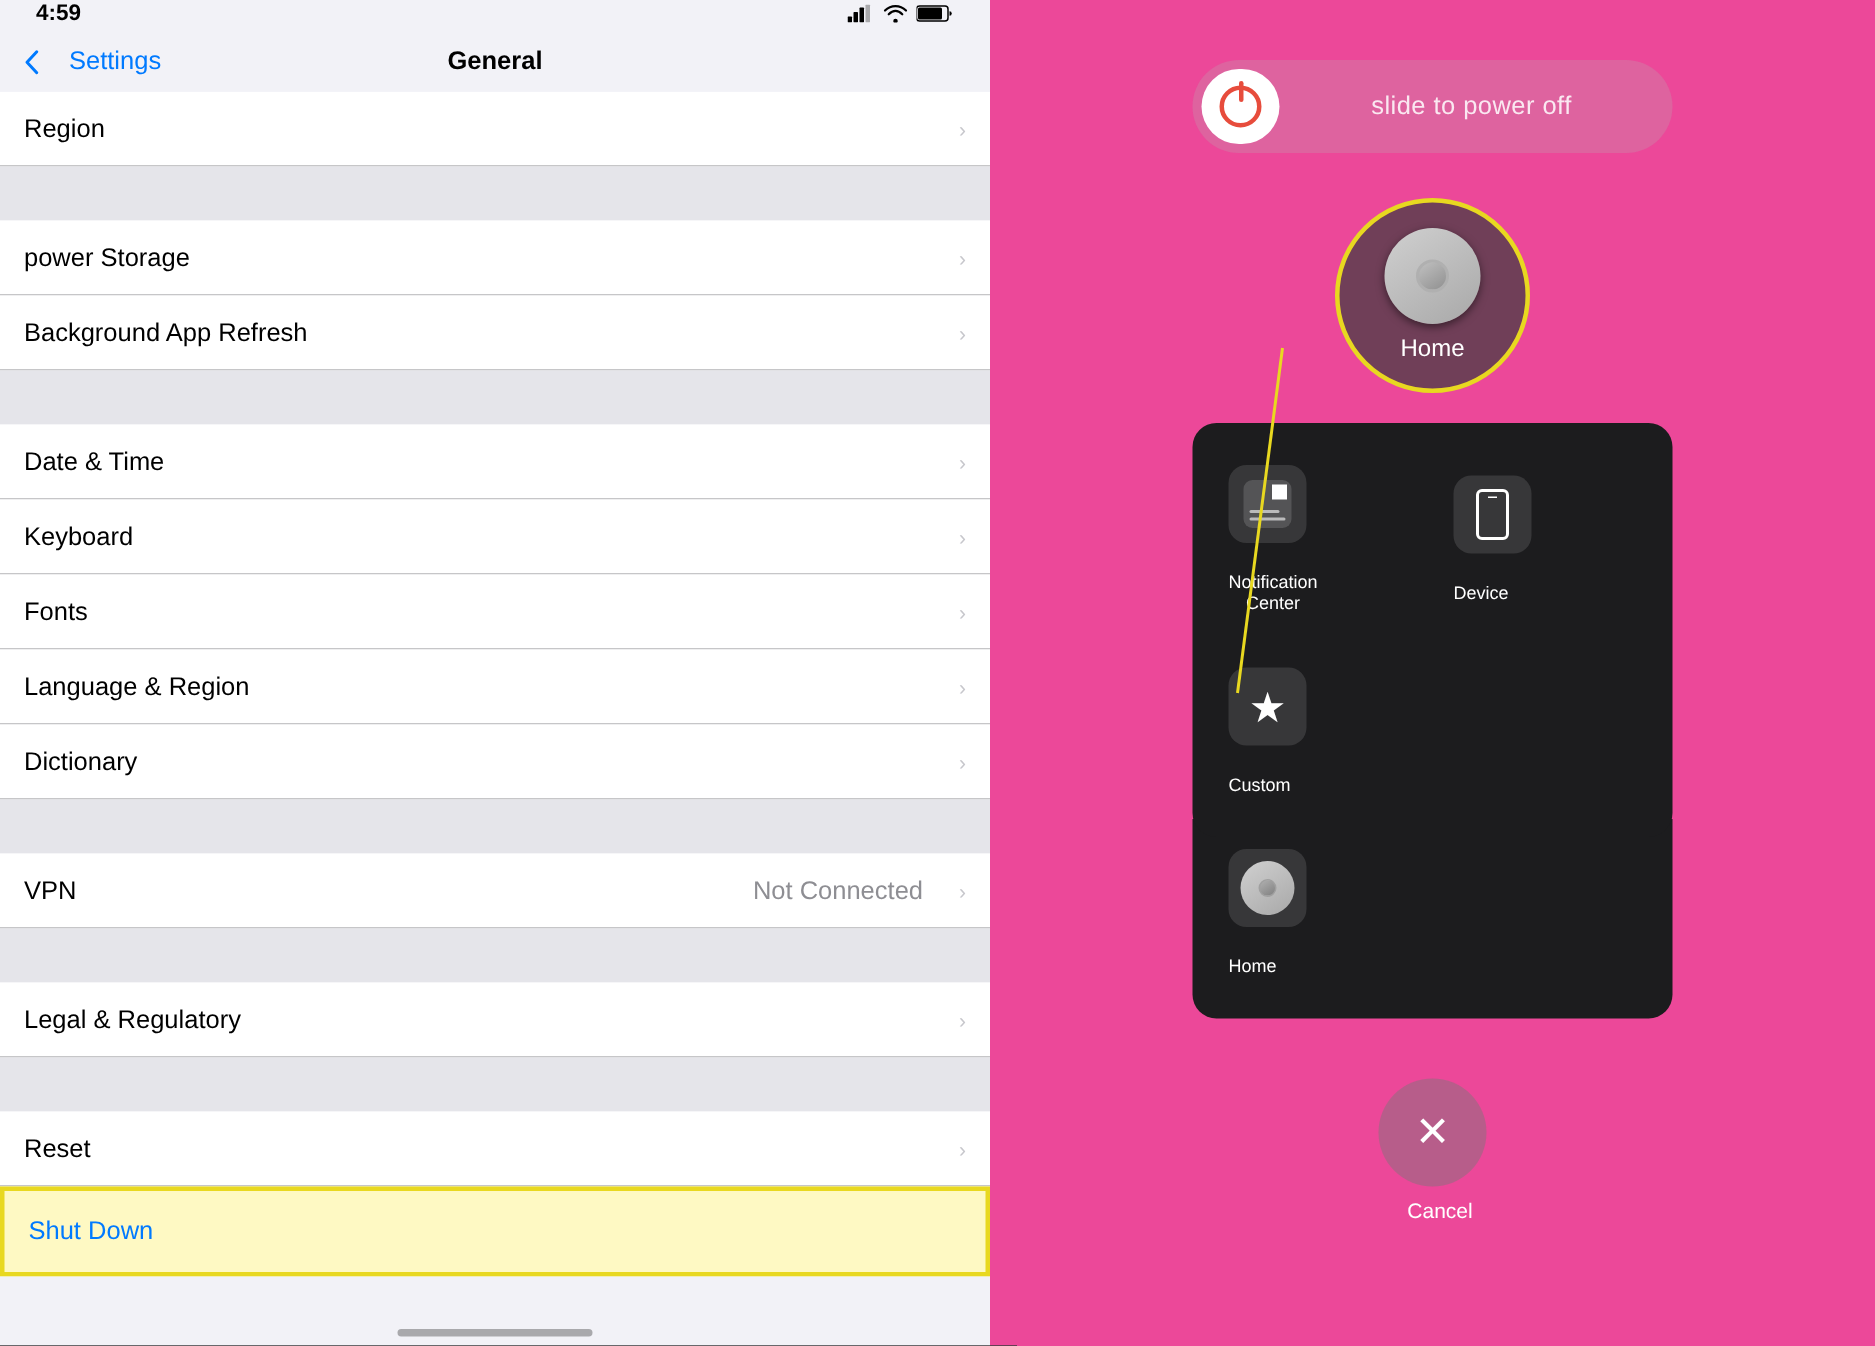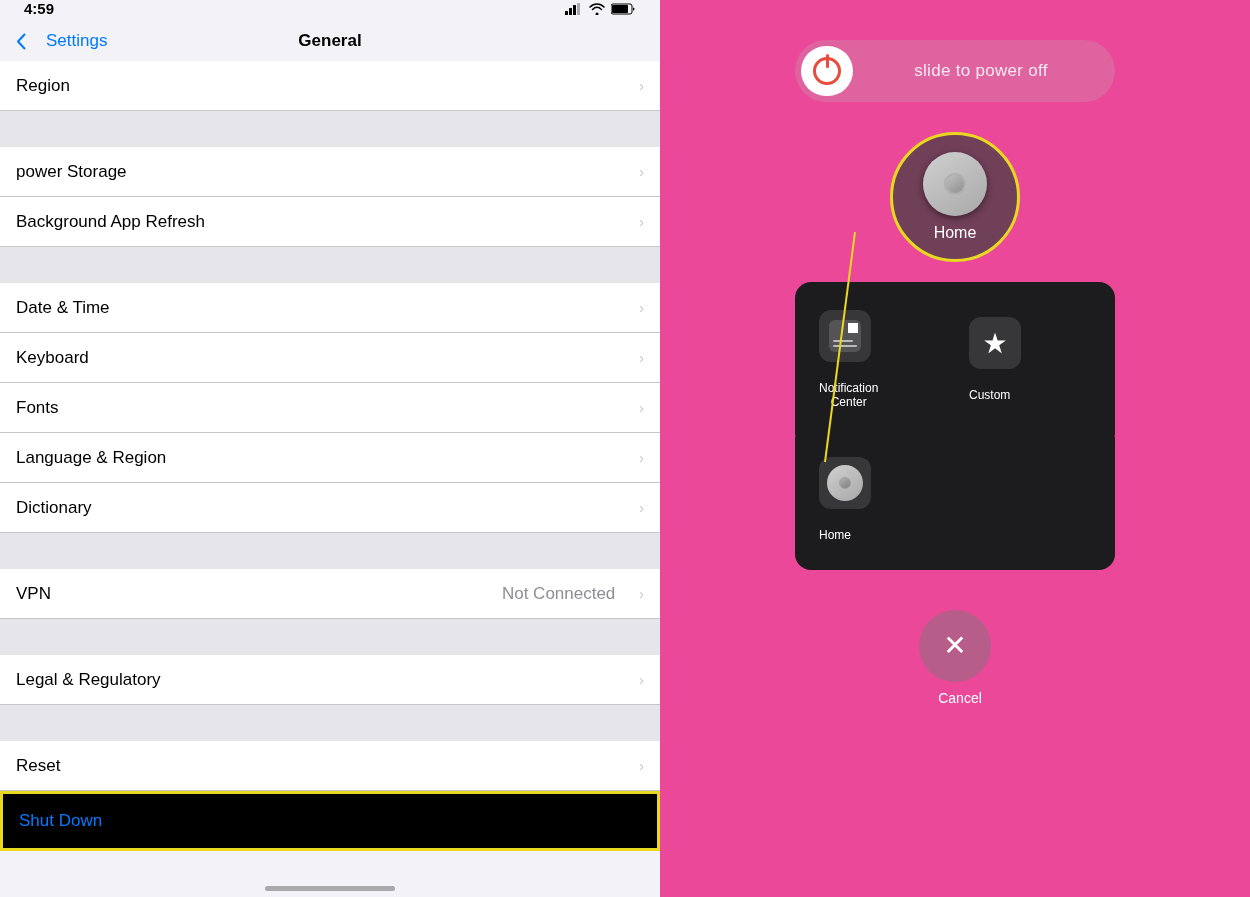--- a/index.html
+++ b/index.html
@@ -124,21 +124,21 @@
       padding: 14px 16px;
       background: #fff;
       border-bottom: 1px solid #c6c6c8;
       min-height: 50px;
     }
 
     .shut-down-item {
       display: flex;
       align-items: center;
       padding: 14px 16px;
-      background: #000000;
+      background: #fef9c3;
       min-height: 60px;
       border: 3px solid #e8d820;
       cursor: pointer;
     }
 
     .shut-down-text {
       font-size: 17px;
       color: #007aff;
     }
 
@@ -545,20 +545,26 @@
         <div class="grid-icon-box">
           <div style="width:32px;height:32px;background:rgba(255,255,255,0.15);border-radius:6px;position:relative;">
             <div style="position:absolute;top:3px;right:3px;width:10px;height:10px;background:#fff;border-radius:50;"></div>
             <div style="position:absolute;bottom:5px;left:4px;right:4px;height:2px;background:rgba(255,255,255,0.6);border-radius:1px;"></div>
             <div style="position:absolute;bottom:10px;left:4px;right:8px;height:2px;background:rgba(255,255,255,0.6);border-radius:1px;"></div>
           </div>
         </div>
         <span class="grid-label">Notification<br>Center</span>
       </div>
 
+      <div class="grid-item">
+        <div class="grid-icon-box">
+          <div class="device-icon-shape"></div>
+        </div>
+        <span class="grid-label">Device</span>
+      </div>
 
       <div class="grid-item">
         <div class="grid-icon-box">
           <span class="star-icon">★</span>
         </div>
         <span class="grid-label">Custom</span>
       </div>
 
 
     </div>

